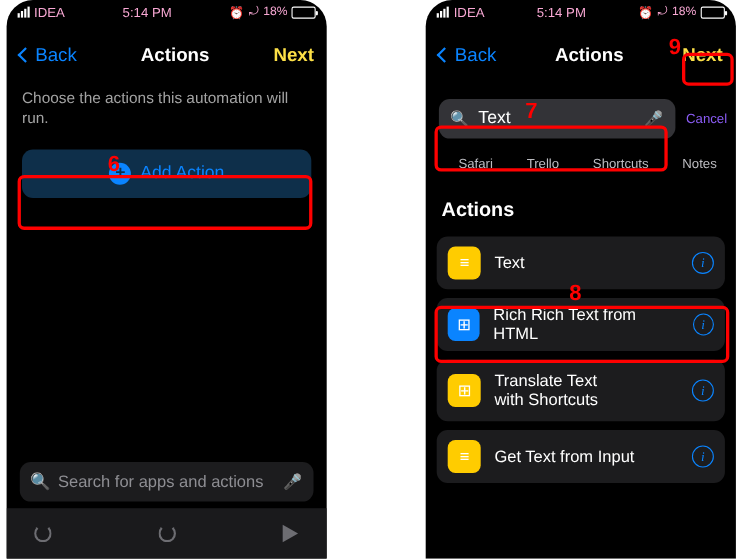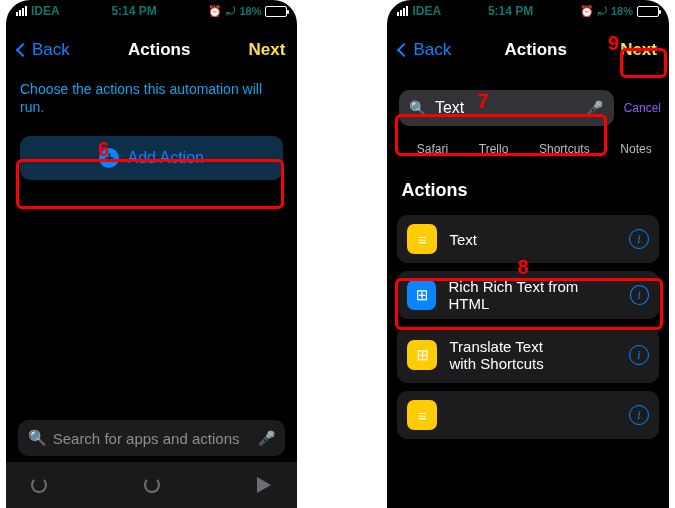--- a/index.html
+++ b/index.html
@@ -7,34 +7,34 @@
       width: 675px; height: 508px;
       background: #fff;
       font-family: -apple-system, "SF Pro Text", "Helvetica Neue", Arial, sans-serif;
       display: flex;
       gap: 90px;
       padding: 0 6px;
       overflow: hidden;
     }
     .phone { width: 295px; height: 508px; background: #000; border-radius: 24px 24px 0 0; overflow: hidden; position: relative; }
     .phone.right { width: 285px; }
-    .status { display: flex; align-items: center; justify-content: space-between; height: 22px; padding: 0 10px; color: #0f766e; font-size: 12px; font-weight: 700; }
+    .status { display: flex; align-items: center; justify-content: space-between; height: 22px; padding: 0 10px; color: #f9a8d4; font-size: 12px; font-weight: 400; }
     .status .left, .status .right { display: flex; align-items: center; gap: 4px; }
     .signal { display: inline-flex; gap: 1px; align-items: flex-end; }
     .signal span { display: inline-block; width: 2px; background: #fff; }
     .signal span:nth-child(1){height:4px}.signal span:nth-child(2){height:6px}.signal span:nth-child(3){height:8px}.signal span:nth-child(4){height:10px}
     .battery { display:inline-block; width:22px; height:11px; border:1px solid #fff; border-radius:2px; position:relative; }
     .battery::after { content:""; position:absolute; right:-3px; top:3px; width:2px; height:4px; background:#fff; border-radius:1px; }
     .battery .fill { height:100%; background:#ff3b30; width:18%; }
     .navbar { display:flex; align-items:center; justify-content:space-between; padding: 18px 12px; color:#fff; }
     .nav-left { display:flex; align-items:center; gap:4px; color:#0a84ff; font-size:17px; }
     .nav-title { color:#fff; font-size:17px; font-weight:600; }
     .nav-right { color:#fde047; font-size:17px; font-weight:700; }
     .chevron-l { display:inline-block; width:10px; height:10px; border-left:2px solid #0a84ff; border-bottom:2px solid #0a84ff; transform:rotate(45deg); }
-    .desc { color:#0ea5e9; font-size:14px; padding: 2px 14px 8px 14px; line-height:1.3; }
+    .desc { color:#a3a3a3; font-size:14px; padding: 2px 14px 8px 14px; line-height:1.3; }
     .add-action { margin: 12px 14px; background:#0e2f4a; border-radius:10px; height:44px; display:flex; align-items:center; justify-content:center; gap:8px; color:#0a84ff; font-size:16px; font-weight:500; }
     .plus { width:20px; height:20px; border-radius:50%; background:#0a84ff; color:#0e2f4a; display:inline-flex; align-items:center; justify-content:center; font-weight:700; font-size:16px; line-height:1; }
     .searchbar { position:absolute; bottom:52px; left:12px; right:12px; background:#1c1c1e; height:36px; border-radius:10px; display:flex; align-items:center; padding:0 10px; color:#8e8e93; font-size:15px; gap:6px; }
     .mic { margin-left:auto; font-size:14px; }
     .bottombar { position:absolute; bottom:0; left:0; right:0; height:46px; background:#1a1a1c; display:flex; align-items:center; justify-content:space-between; padding:0 22px; color:#8e8e93; font-size:18px; }
     .undo, .redo, .play { width:22px; height:22px; display:inline-flex; align-items:center; justify-content:center; }
     .loop { width:16px; height:16px; border:2px solid #6d6d72; border-radius:50%; border-top-color:transparent; display:inline-block; }
     .play-t { width:0; height:0; border-left:14px solid #6d6d72; border-top:8px solid transparent; border-bottom:8px solid transparent; }
     
     .search-row { display:flex; align-items:center; gap:10px; padding:12px 8px 10px 12px; }
@@ -178,20 +178,21 @@
     <span class="icon ic-yellow">⊞</span>
     <span>
       <span style="display:block;font-weight:500">Translate Text</span>
       <span style="display:block">with Shortcuts</span>
     </span>
     <span class="info">i</span>
   </div>
 
   <div class="action">
     <span class="icon ic-yellow">≡</span>
+    <span>Get Text from Input</span>
     <span class="info">i</span>
   </div>
 
   <div class="callout" style="left:90px; top:90px;">7</div>
   <div class="box" style="left:8px; top:114px; width:212px; height:42px;"></div>
   <div class="callout" style="right:50px; top:32px;">9</div>
   <div class="box" style="right:2px; top:48px; width:47px; height:30px;"></div>
   <div class="callout" style="left:130px; top:256px;">8</div>
   <div class="box" style="left:8px; top:278px; width:268px; height:52px;"></div>
 </div>

